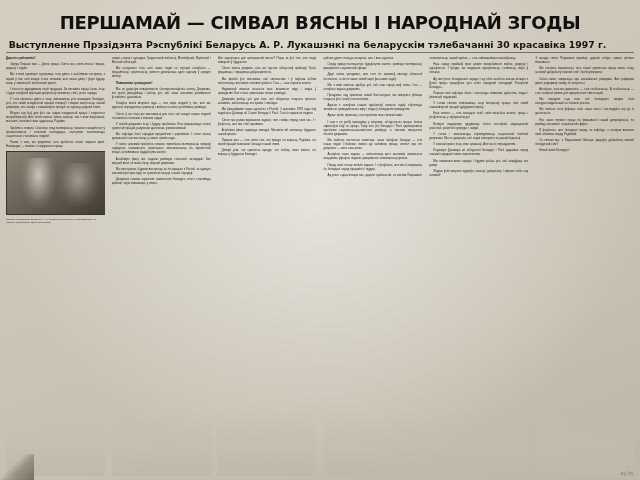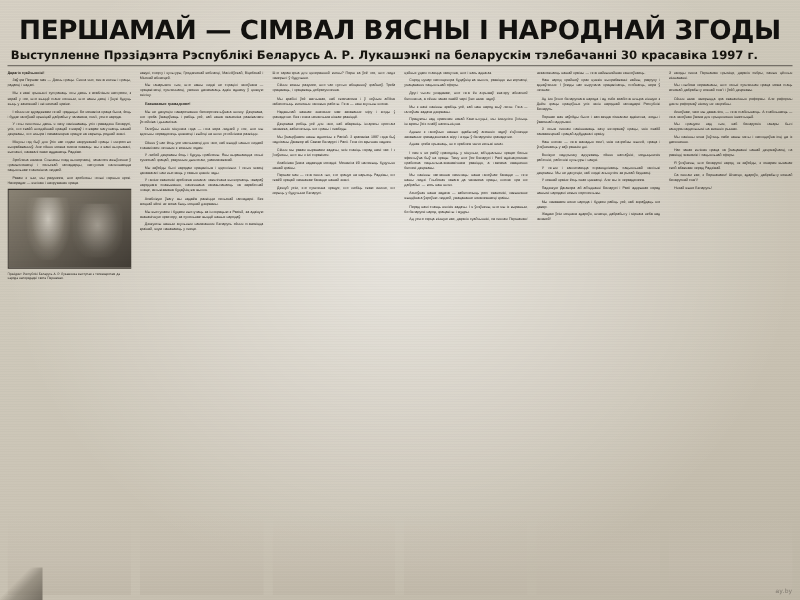--- a/index.html
+++ b/index.html
@@ -60,21 +60,21 @@
     opacity: 0.92;
   }
   .headline {
     position: absolute;
     top: 12px;
     left: 0;
     width: 640px;
     text-align: center;
     font-family: "DejaVu Sans", sans-serif;
     font-weight: bold;
-    font-size: 21px;
+    font-size: 18px;
     letter-spacing: -0.3px;
     color: #12110f;
     white-space: nowrap;
   }
   .subhead {
     position: absolute;
     top: 39px;
     left: 0;
     width: 615px;
     text-align: center;

